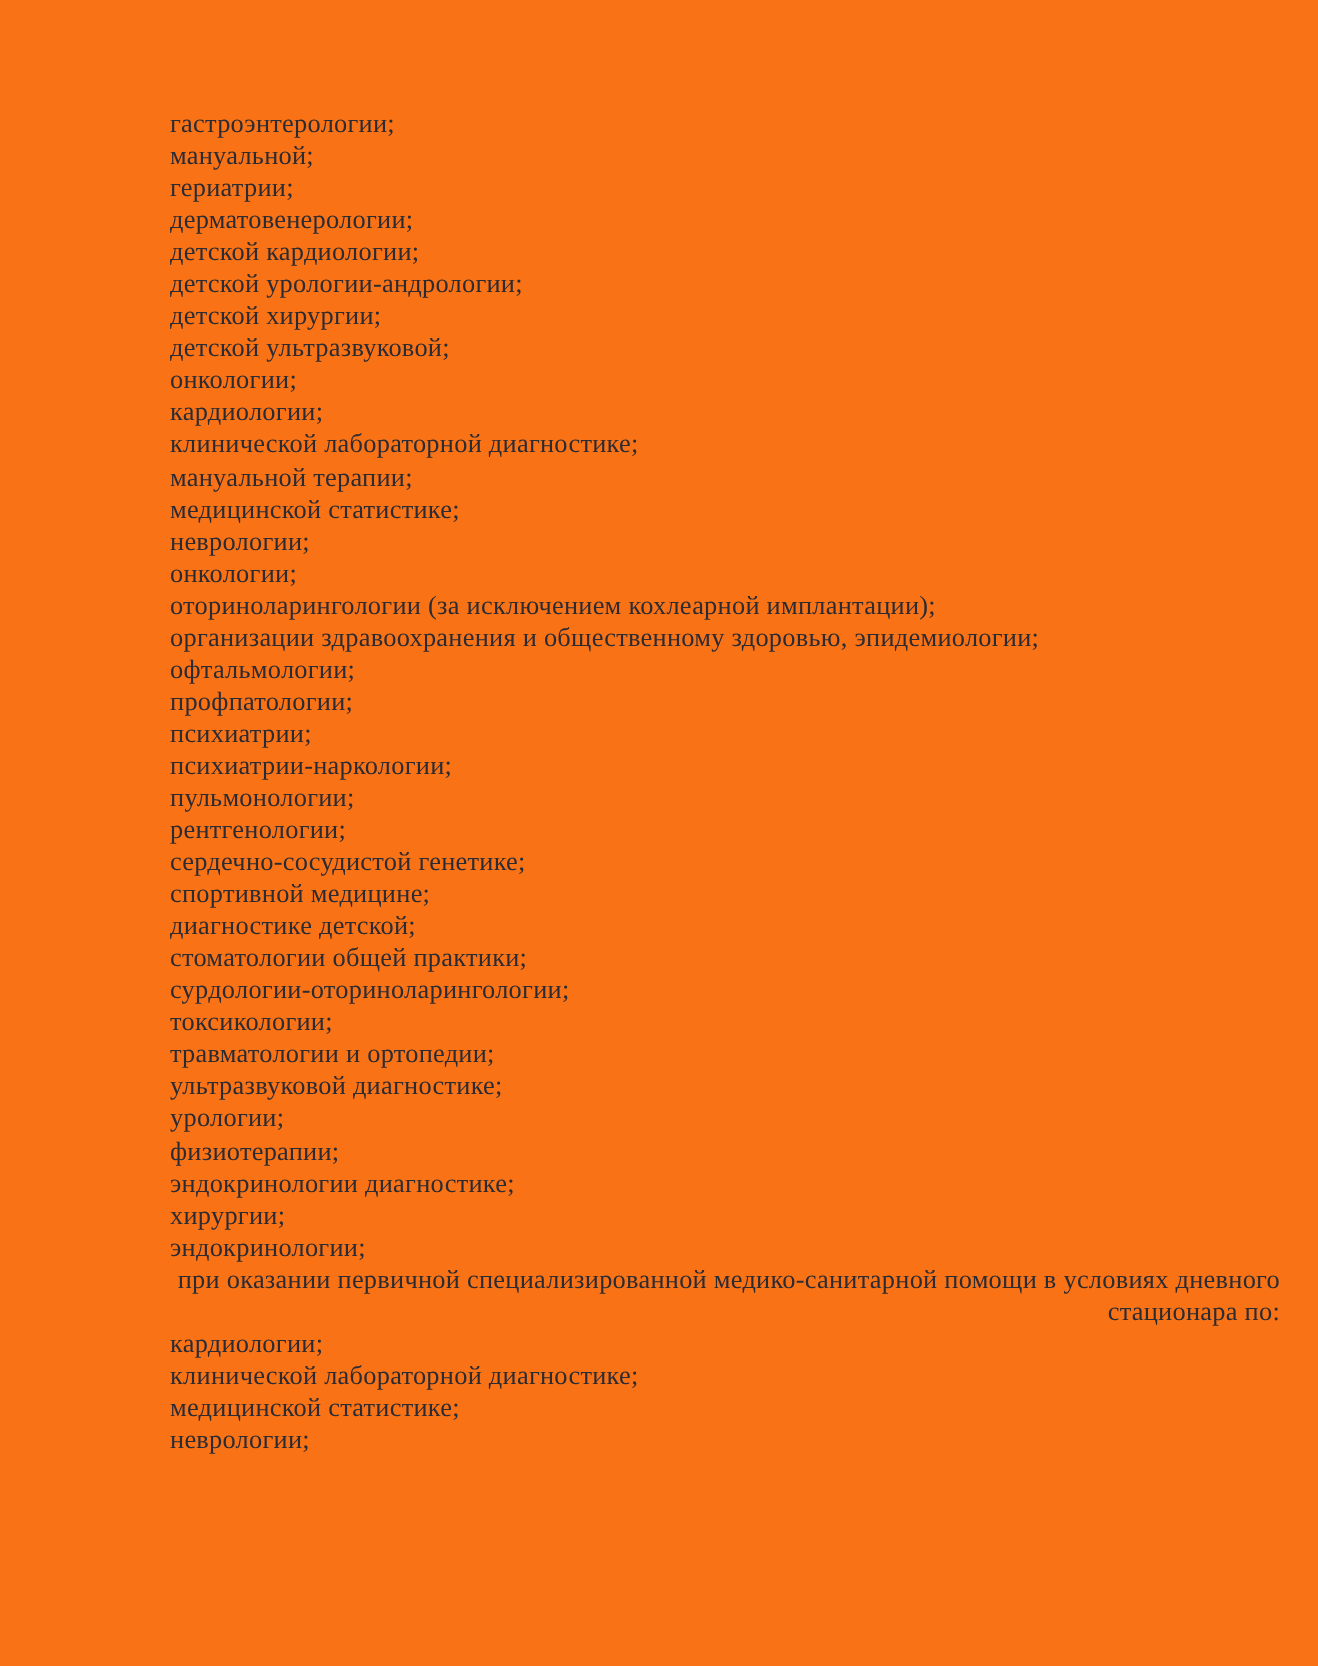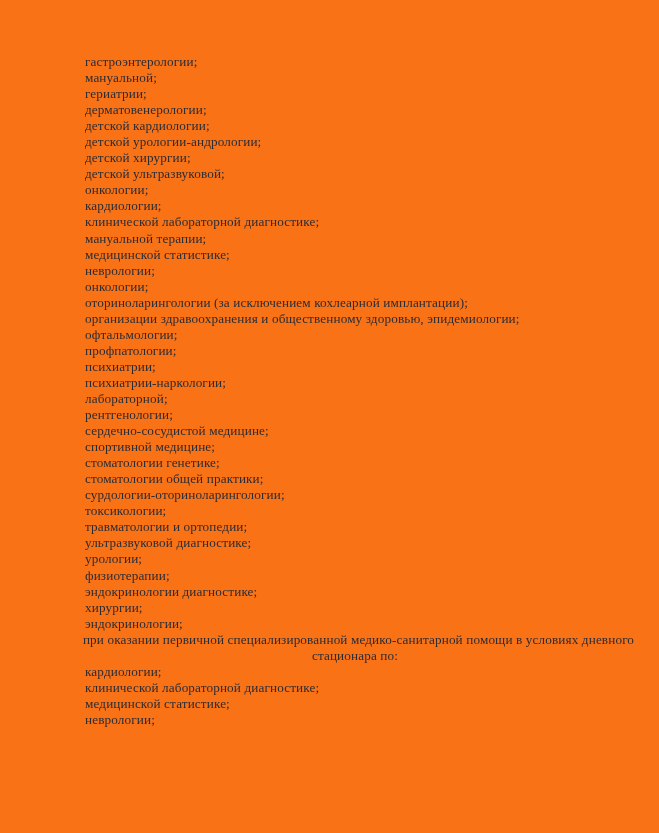--- a/index.html
+++ b/index.html
@@ -32,21 +32,21 @@
     line-height: 16.05px;
     white-space: nowrap;
     text-indent: 15px;
     letter-spacing: 0.01em;
   }
   .para {
     font-size: 13.2px;
     line-height: 16.05px;
     text-indent: 7px;
     letter-spacing: 0.01em;
-    text-align: center;
+    text-align: right;
     margin: 0;
   }
 </style>
 </head>
 <body>
 
 <div class="page">
   <div class="doc-body">
 
     <div>
@@ -64,25 +64,25 @@
       <div class="spec-line">мануальной терапии;</div>
       <div class="spec-line">медицинской статистике;</div>
       <div class="spec-line">неврологии;</div>
       <div class="spec-line">онкологии;</div>
       <div class="spec-line">оториноларингологии (за исключением кохлеарной имплантации);</div>
       <div class="spec-line">организации здравоохранения и общественному здоровью, эпидемиологии;</div>
       <div class="spec-line">офтальмологии;</div>
       <div class="spec-line">профпатологии;</div>
       <div class="spec-line">психиатрии;</div>
       <div class="spec-line">психиатрии-наркологии;</div>
-      <div class="spec-line">лабораторной;</div>
+      <div class="spec-line">пульмонологии;</div>
       <div class="spec-line">рентгенологии;</div>
-      <div class="spec-line">сердечно-сосудистой медицине;</div>
+      <div class="spec-line">сердечно-сосудистой генетике;</div>
       <div class="spec-line">спортивной медицине;</div>
-      <div class="spec-line">стоматологии генетике;</div>
+      <div class="spec-line">диагностике детской;</div>
       <div class="spec-line">стоматологии общей практики;</div>
       <div class="spec-line">сурдологии-оториноларингологии;</div>
       <div class="spec-line">токсикологии;</div>
       <div class="spec-line">травматологии и ортопедии;</div>
       <div class="spec-line">ультразвуковой диагностике;</div>
       <div class="spec-line">урологии;</div>
       <div class="spec-line">физиотерапии;</div>
       <div class="spec-line">эндокринологии диагностике;</div>
       <div class="spec-line">хирургии;</div>
       <div class="spec-line">эндокринологии;</div>

